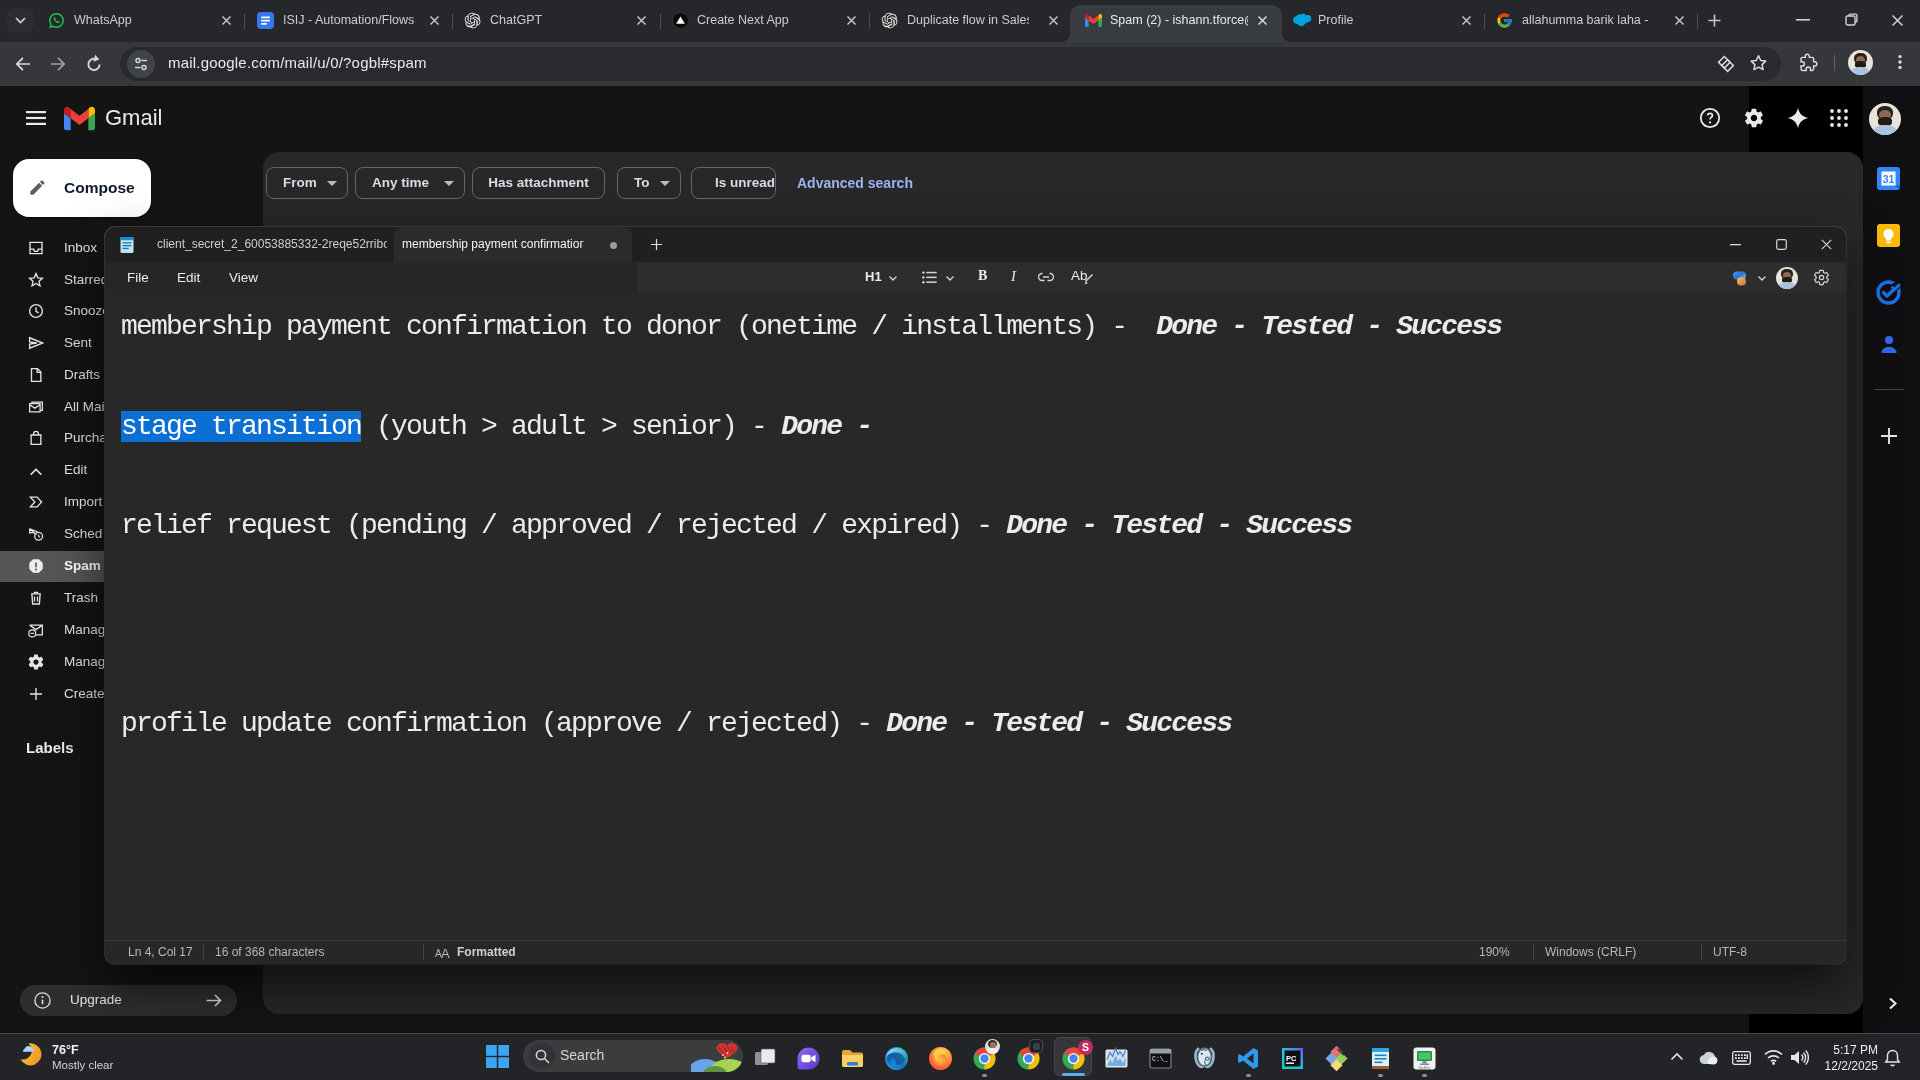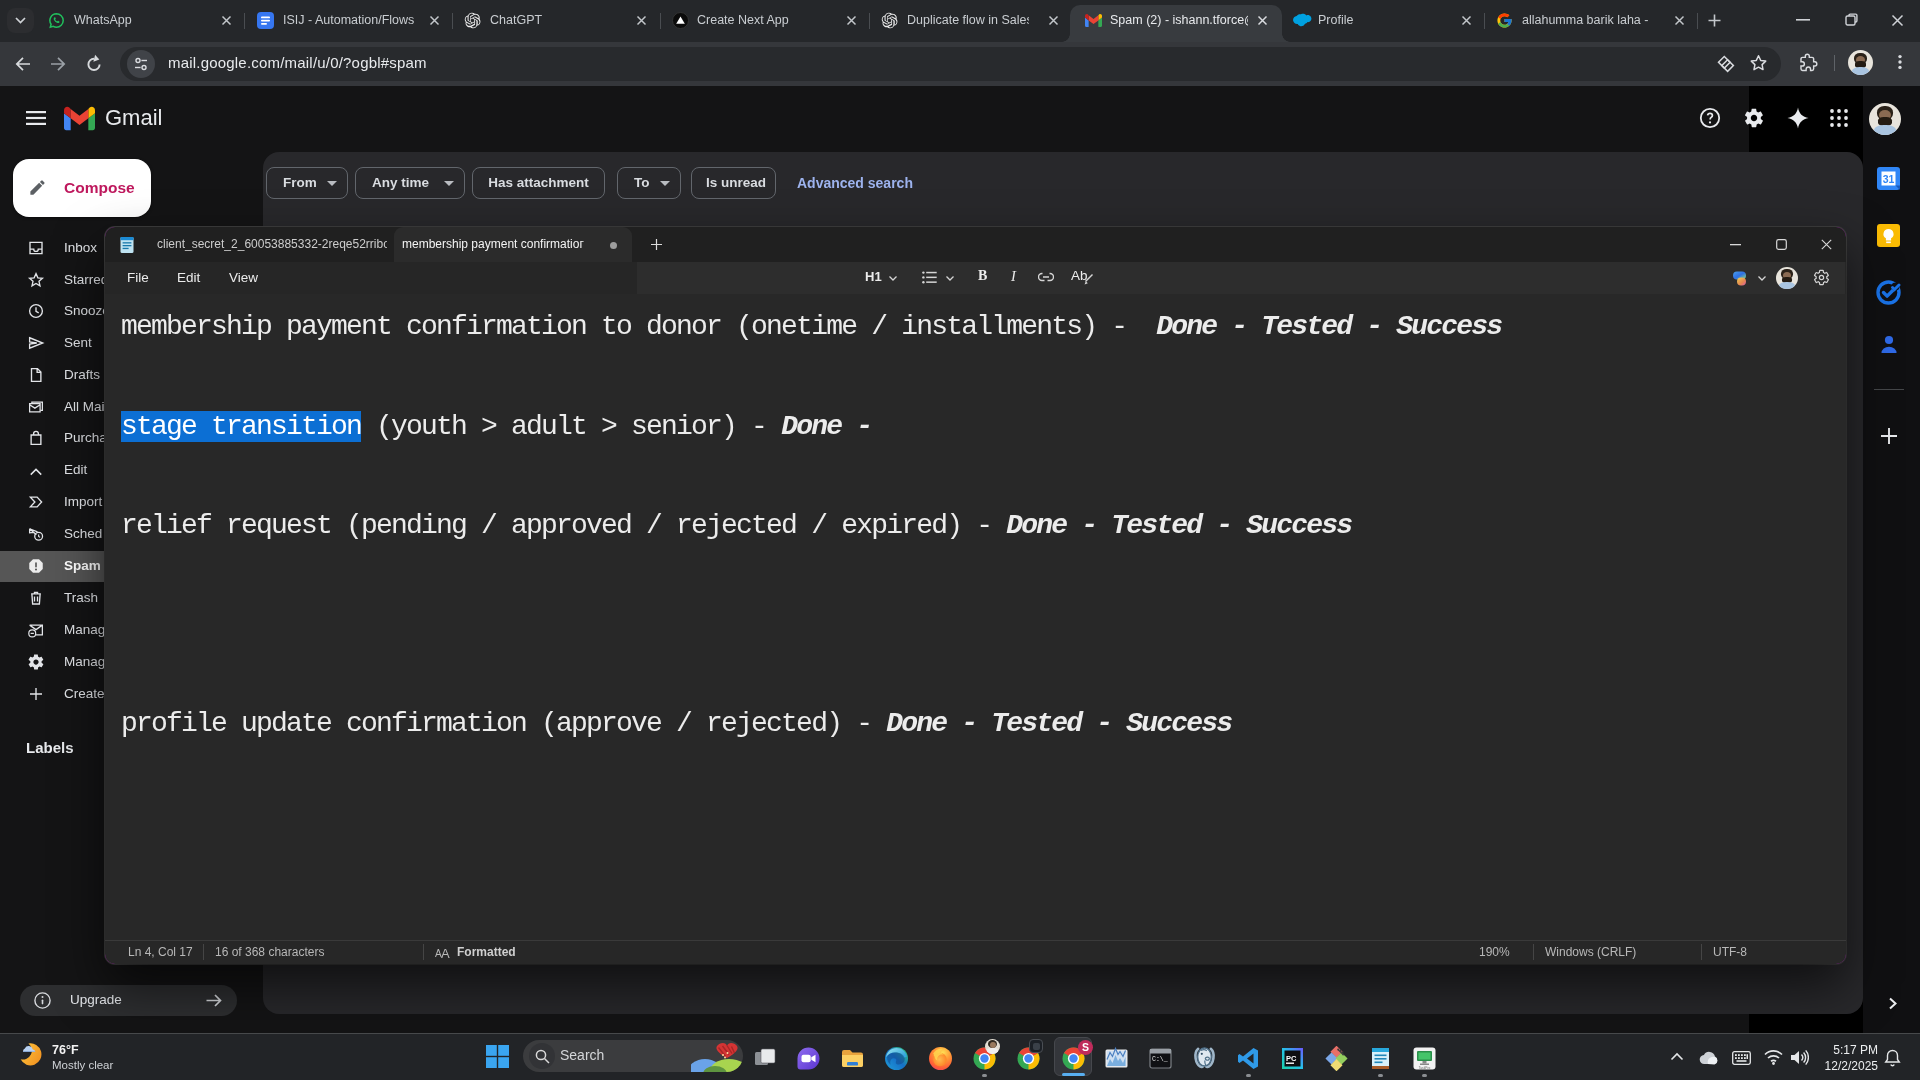--- a/index.html
+++ b/index.html
@@ -267,28 +267,28 @@
   <div class="chip" style="left:266px;width:82px;">From<svg style="position:absolute;right:10px;top:13px;" width="10" height="6" viewBox="0 0 10 6">
         <path d="M0 0 L5 5 L10 0 Z" fill="#b9bcc1"></path>
       </svg></div>
   <div class="chip" style="left:355px;width:110px;">Any time<svg style="position:absolute;right:10px;top:13px;" width="10" height="6" viewBox="0 0 10 6">
         <path d="M0 0 L5 5 L10 0 Z" fill="#b9bcc1"></path>
       </svg></div>
   <div class="chip" style="left:472px;width:133px;text-align:center;padding-left:0;">Has attachment</div>
   <div class="chip" style="left:617px;width:64px;">To<svg style="position:absolute;right:10px;top:13px;" width="10" height="6" viewBox="0 0 10 6">
         <path d="M0 0 L5 5 L10 0 Z" fill="#b9bcc1"></path>
       </svg></div>
-  <div class="chip" style="left:691px;width:85px;text-align:left;padding-left:14px;">Is unread</div>
+  <div class="chip" style="left:691px;width:85px;text-align:right;padding-left:14px;">Is unread</div>
   <div style="position:absolute;left:797px;top:175px;font-size:14px;font-weight:bold;color:#9db3ee;">Advanced search</div>
 
   <div class="abs" id="compose">
     <svg style="position:absolute;left:15px;top:19px;" width="19" height="19" viewBox="0 0 24 24">
         <path fill="#5c6064" d="M3 17.2 V21 h3.8 L17.9 9.9 l-3.8-3.8 L3 17.2z M20.7 7.1 c.4-.4.4-1 0-1.4 l-2.4-2.4 c-.4-.4-1-.4-1.4 0 l-1.8 1.8 3.8 3.8 1.8-1.8z"></path>
       </svg>
-    <div style="position:absolute;left:51px;top:20px;font-size:15.5px;font-weight:bold;color:#be185d;">Compose</div>
+    <div style="position:absolute;left:51px;top:20px;font-size:15.5px;font-weight:bold;color:#0f172a;">Compose</div>
   </div>
 
   <div style="position:absolute;left:0px;top:551px;width:150px;height:31px;border-radius:0 16px 16px 0;background:#565656;"></div>
 
   <svg class="navico" style="top:239px;" viewBox="0 0 24 24">
       <path fill="none" stroke="#e2e4e8" stroke-width="1.8" d="M4 4.5 h16 v15 h-16 z M4 13.5 h5 c0 1.6 1.3 3 3 3 s3-1.4 3-3 h5"></path>
     </svg>
   <div class="navitem" style="top:240px;">Inbox</div>
   <svg class="navico" style="top:271px;" viewBox="0 0 24 24">
       <path fill="none" stroke="#e2e4e8" stroke-width="1.8" d="M12 3.5 l2.5 5.6 6.1.6 -4.6 4.1 1.3 6 -5.3-3.1 -5.3 3.1 1.3-6 -4.6-4.1 6.1-.6 z"></path>

